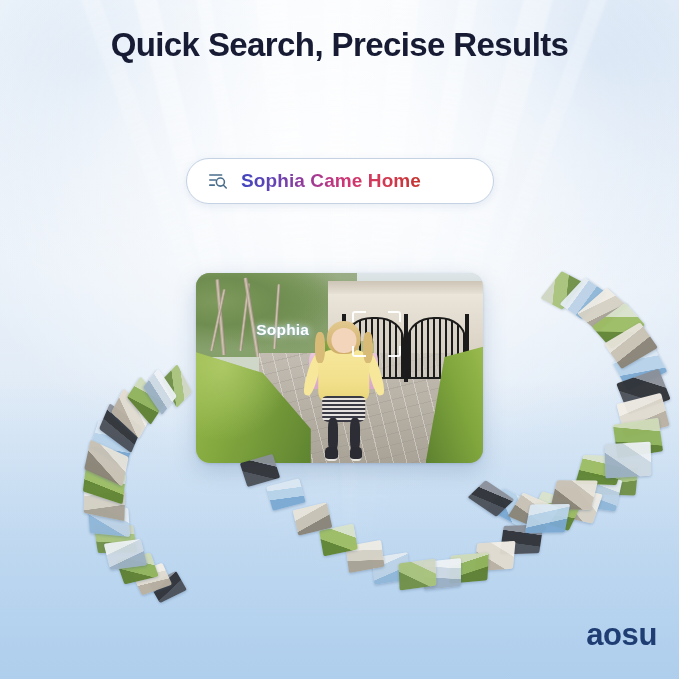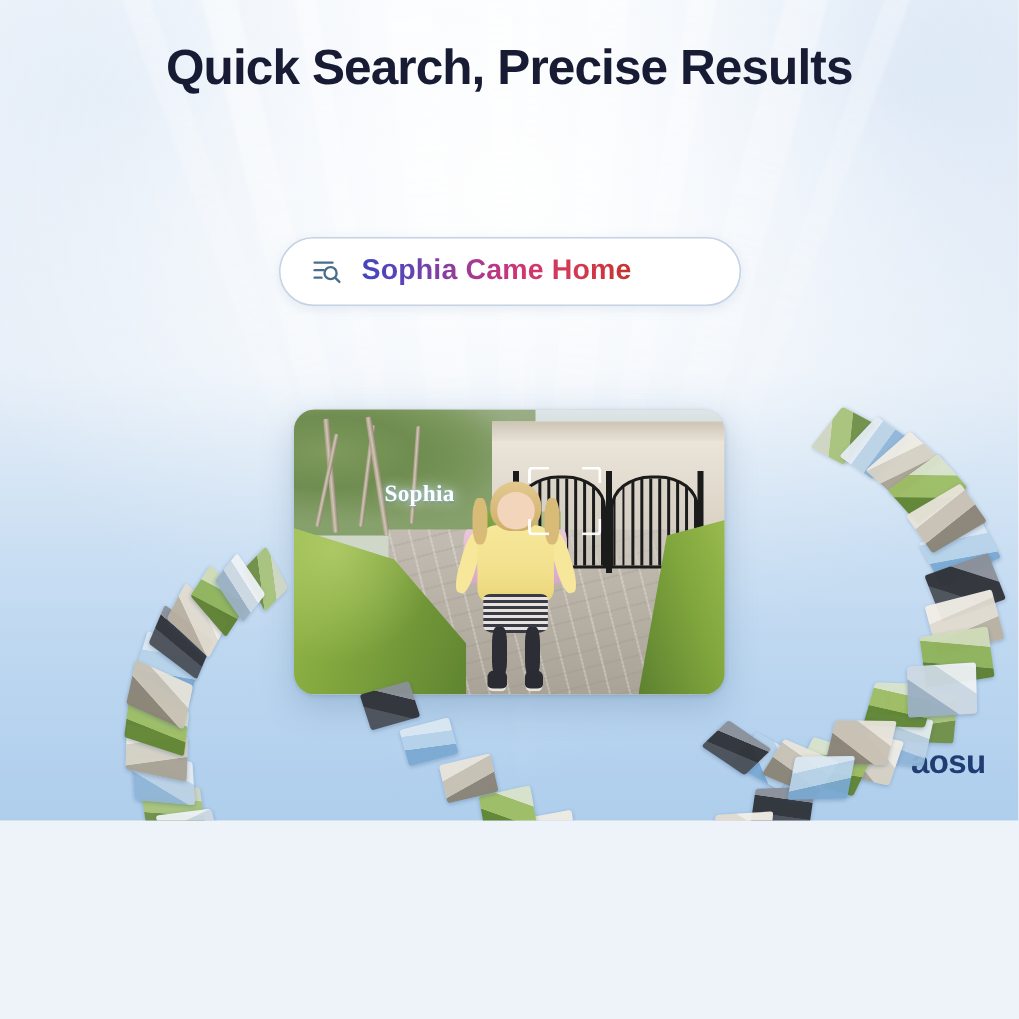--- a/index.html
+++ b/index.html
@@ -7,21 +7,21 @@
   html, body { width:679px; height:679px; overflow:hidden; }
   body {
     font-family: "Liberation Sans", sans-serif;
     background: #eef3f9;
     position: relative;
   }
 
   
   .stage {
     position:absolute; inset:0;
-    width:679px; height:547px;
+    width:679px; height:679px;
     overflow:hidden;
     background:
       linear-gradient(180deg,
         #f7fafd 0%,
         #f2f6fb 18%,
         #eaf1f9 38%,
         #e2ecf7 56%,
         #d9e7f5 72%,
         #cfe0f2 86%,
         #c9dcf0 100%);
@@ -115,21 +115,21 @@
   
   .video-card {
     position:absolute;
     left:196px; top:273px;
     width:287px; height:190px;
     border-radius:14px;
     overflow:hidden;
     box-shadow: 0 8px 22px rgba(80,110,150,.28), 0 1px 3px rgba(60,90,130,.22);
     background:#cfd7c8;
   }
-  .vc-scene { position:absolute; inset:0;font-family:Liberation Serif, serif; }
+  .vc-scene { position:absolute; inset:0; }
 
   
   .vc-sky {
     position:absolute; left:0; top:0; width:100%; height:18px;
     background: linear-gradient(180deg,#dfe6ea 0%,#cfd9d4 100%);
   }
   
   .vc-trees {
     position:absolute; left:0; top:0; width:56%; height:44%;
     background:
@@ -281,21 +281,21 @@
   .thumb {
     position:absolute;
     border-radius:2px;
     box-shadow: 0 1px 3px rgba(60,90,130,.35);
     background-size: cover;
   }
 
   
   .logo {
     position:absolute; right:22px; bottom:26px;
-    font-size:22px; font-weight:bold;
+    font-size:31px; font-weight:bold;
     letter-spacing:-.4px;
     white-space:nowrap;
     display:flex; align-items:baseline;
   }
   .logo-aosu { color:#1f3d73; }
   .logo-true {
     background: linear-gradient(95deg, #2d6fb8 0%, #3d97cf 35%, #52bcdd 65%, #7ad6e6 100%);
     -webkit-background-clip:text; background-clip:text;
     color:transparent; -webkit-text-fill-color:transparent;
   }

